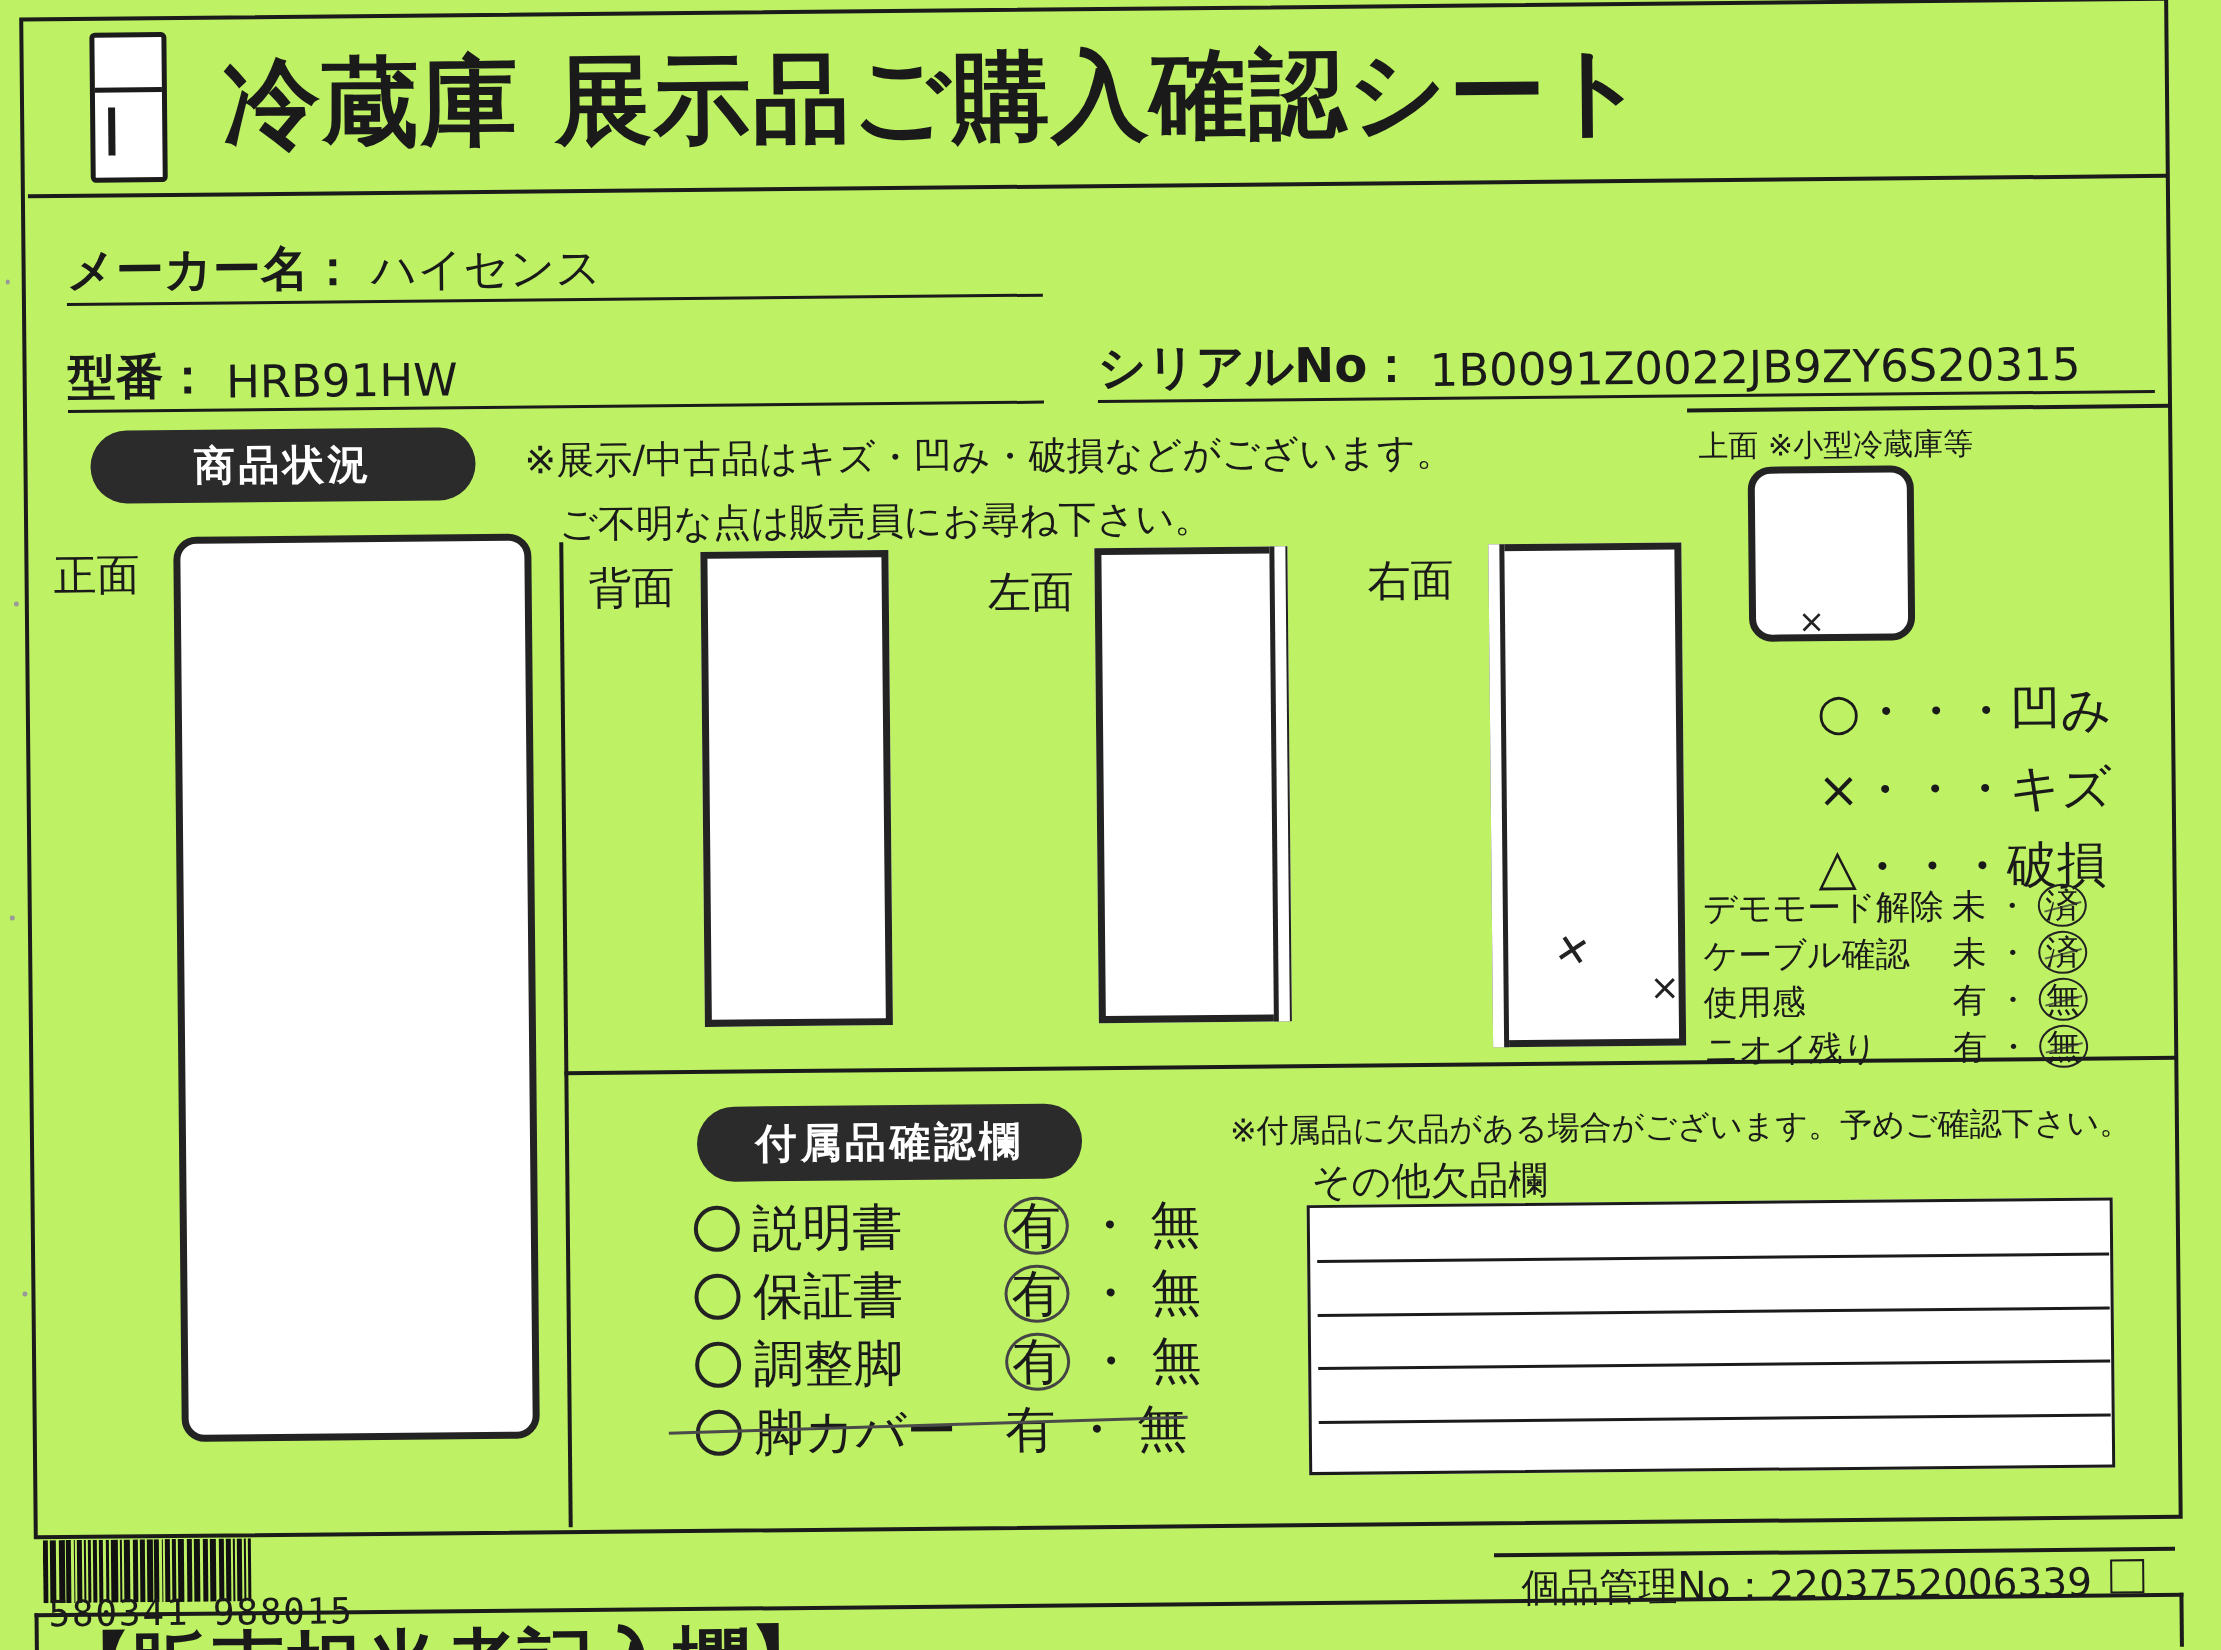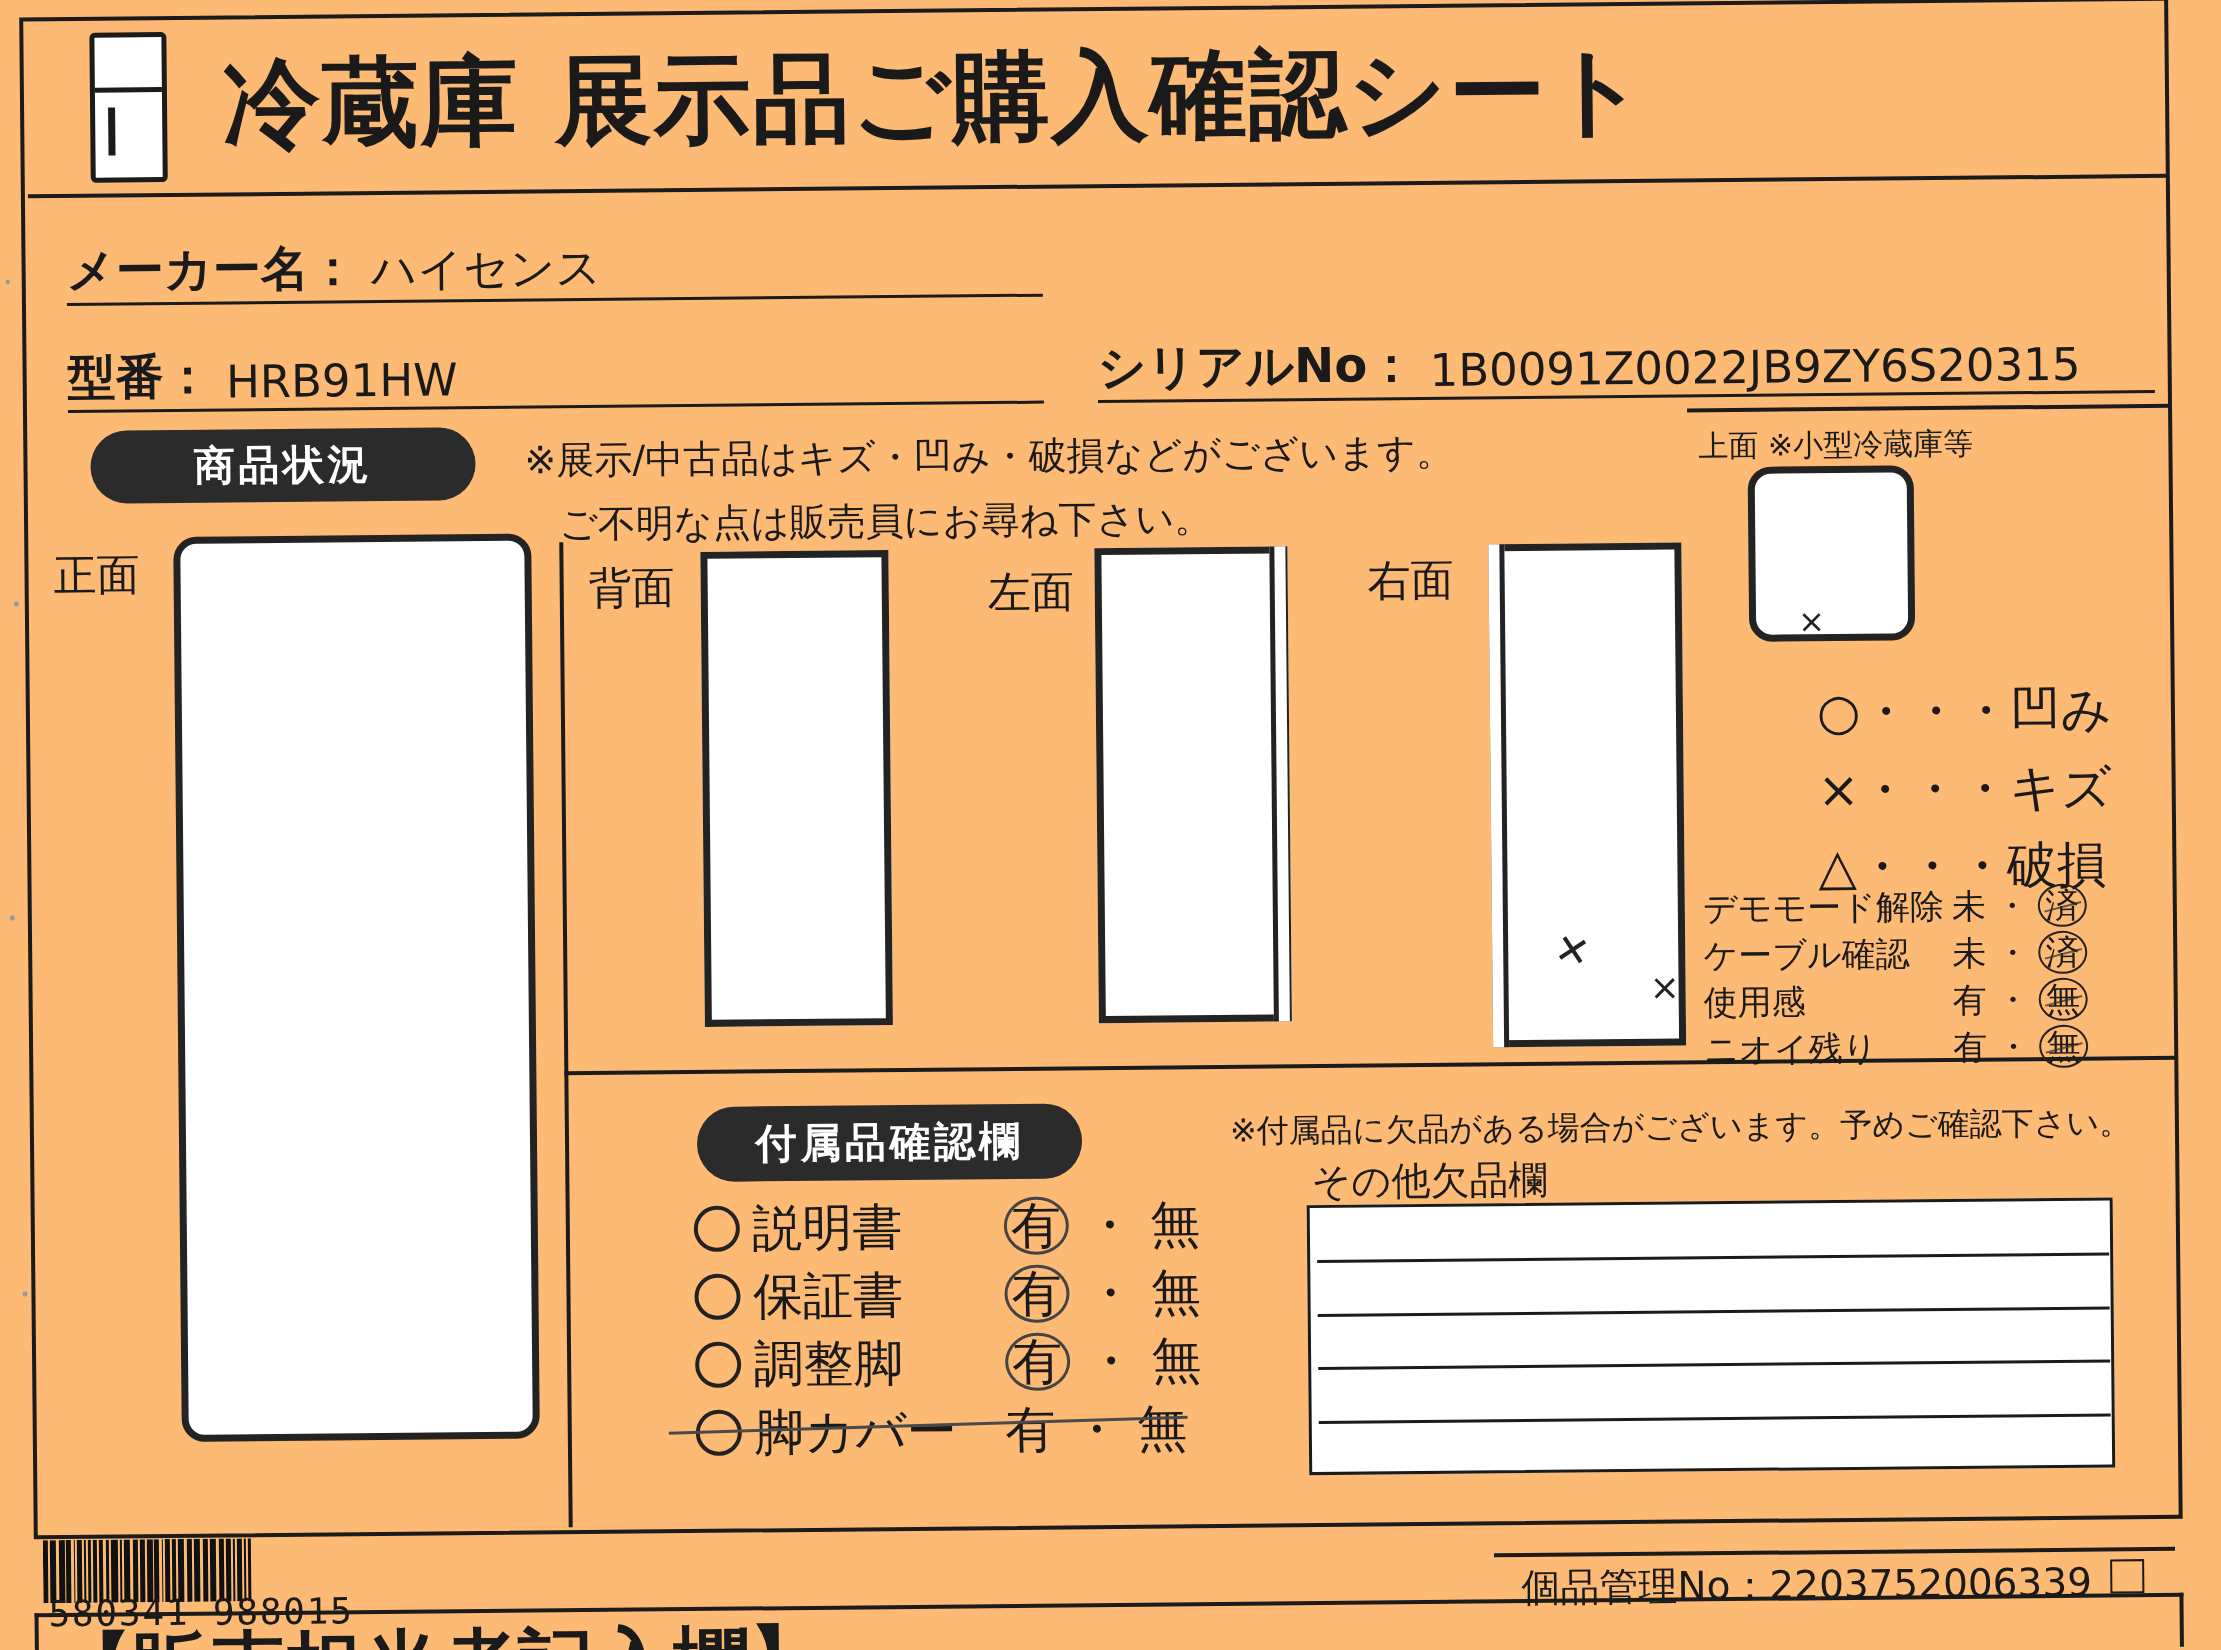--- a/index.html
+++ b/index.html
@@ -11,21 +11,21 @@
     width: 2221px;
     height: 1651px;
     font-family: "Liberation Sans", sans-serif;
     color: #1a1a1a;
     overflow: hidden;
   }
   .page {
     position: relative;
     width: 2221px;
     height: 1651px;
-    background: #fdba74;
+    background: #bef264;
     
   }
   .scan {
     position: absolute;
     left: 0; top: 0;
     width: 2221px;
     height: 1651px;
     transform: rotate(-0.55deg);
     transform-origin: 1111px 825px;
   }

